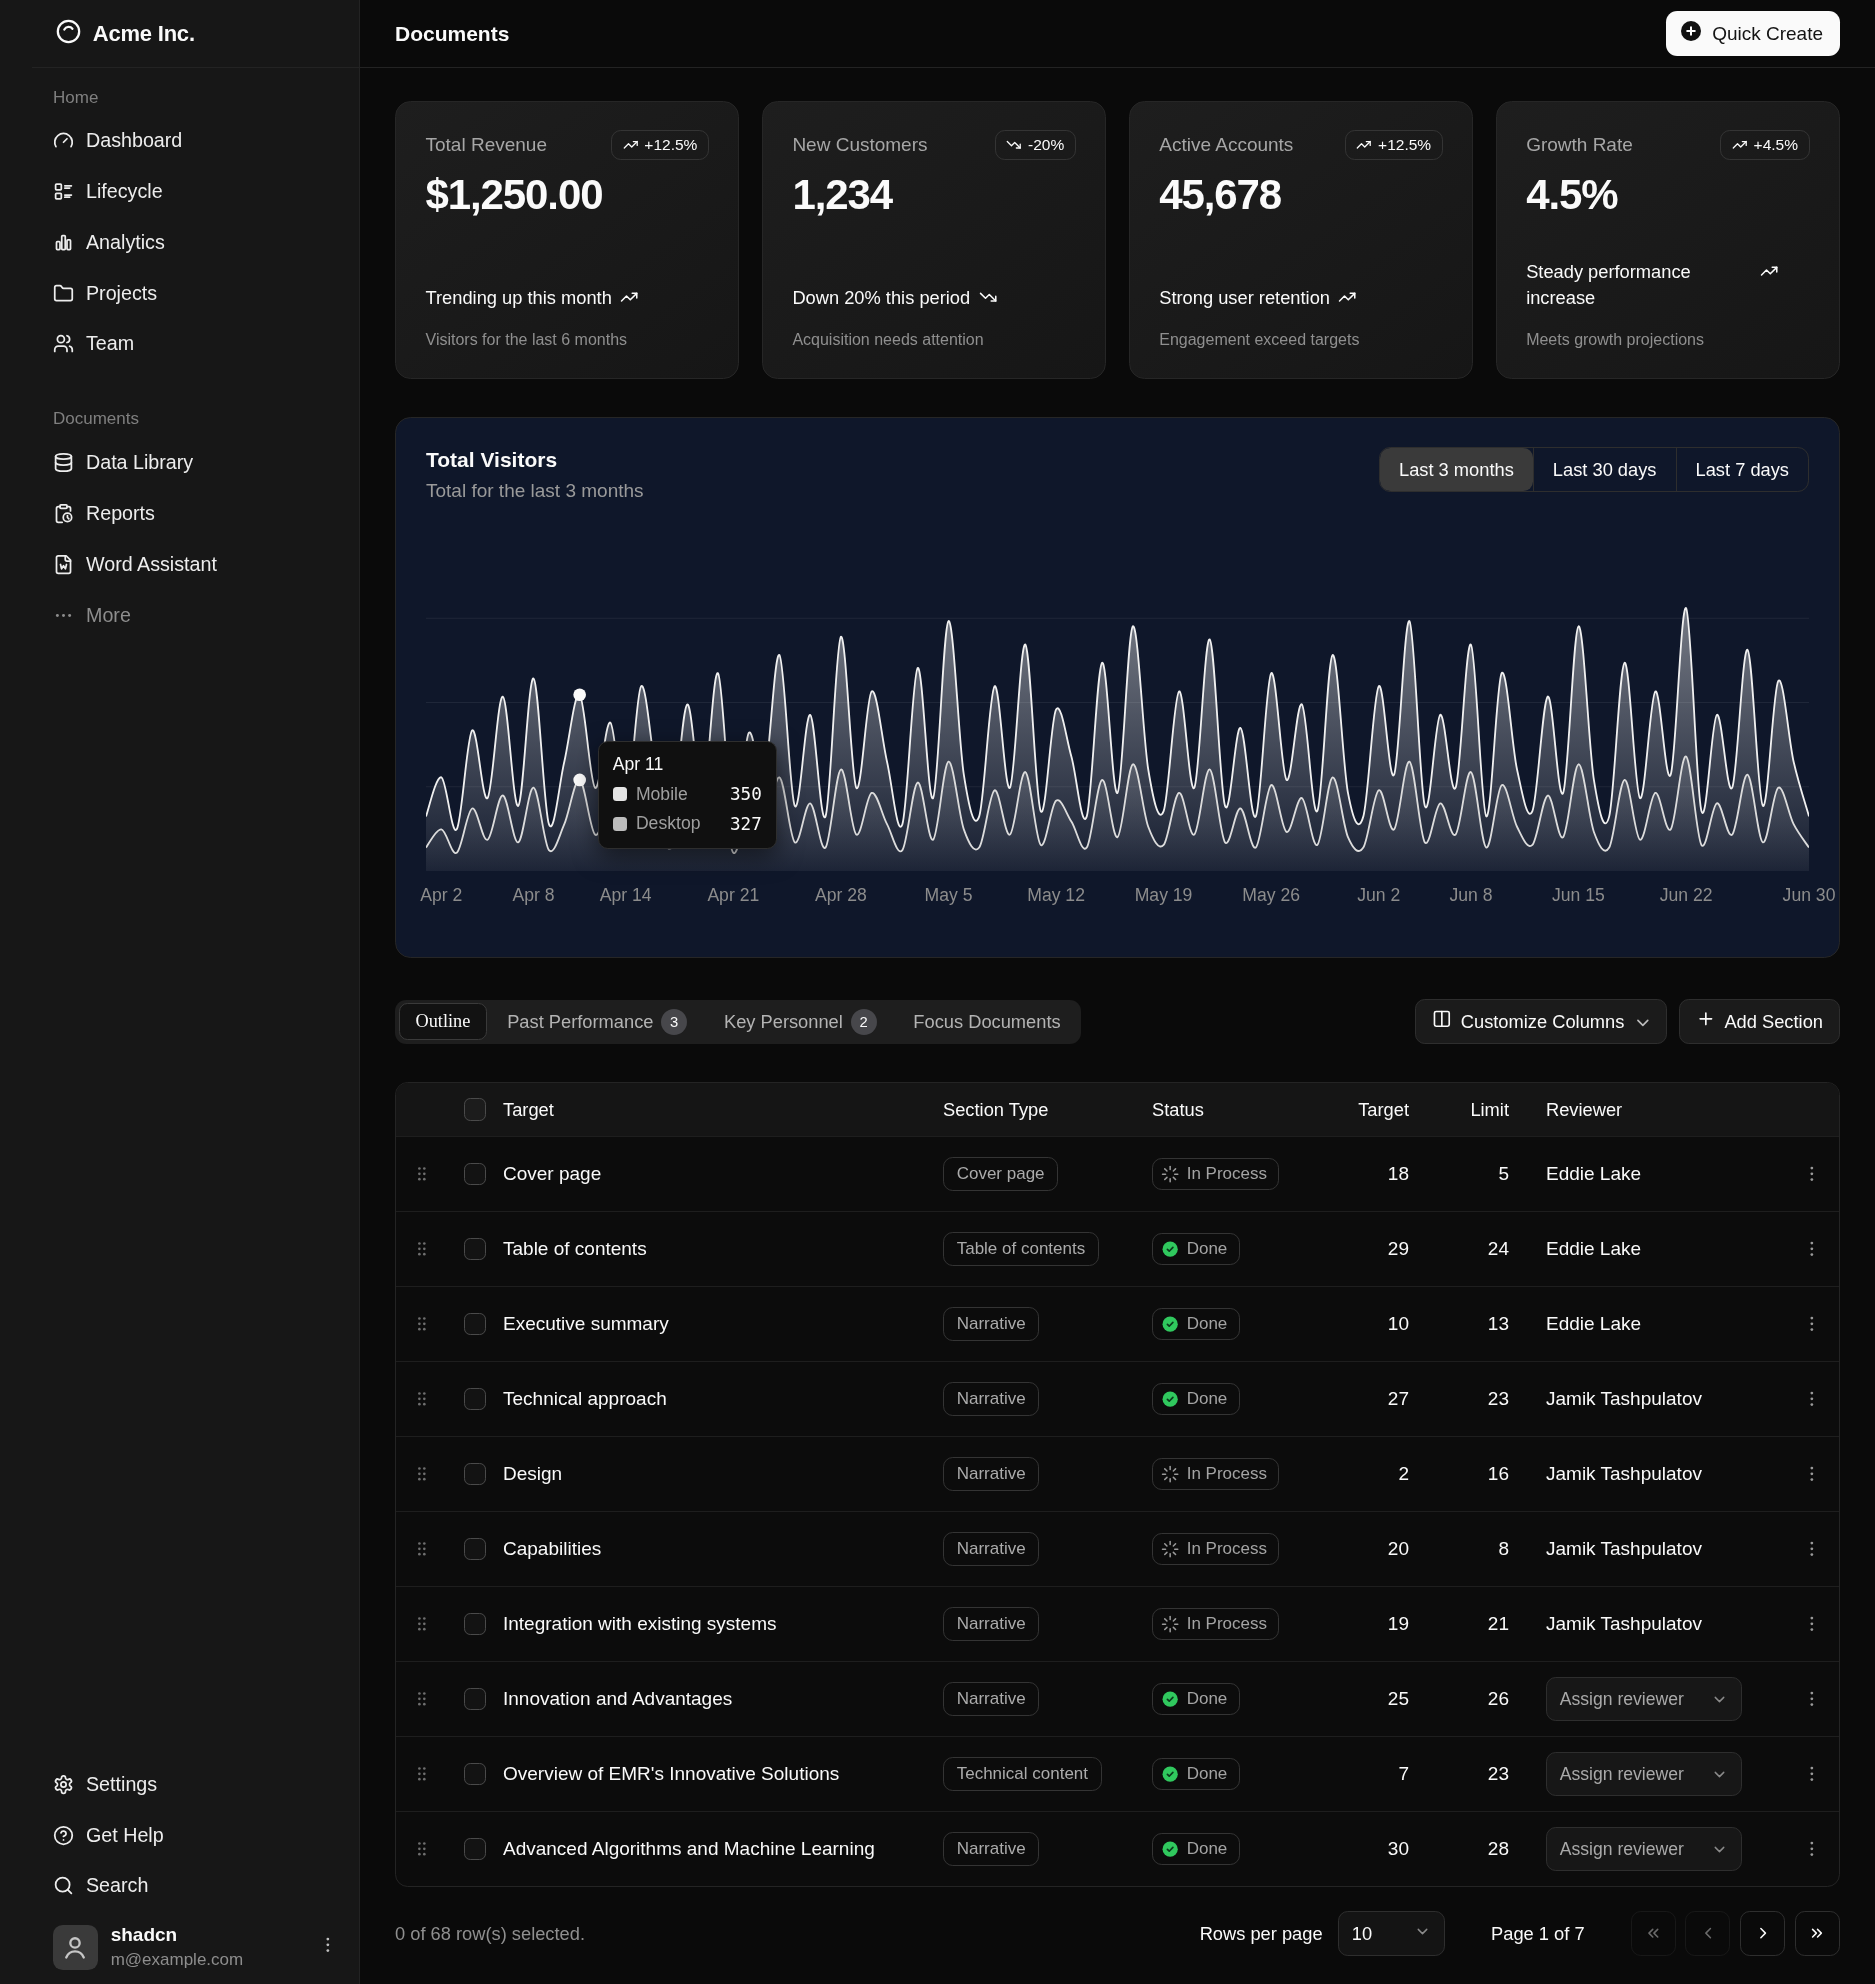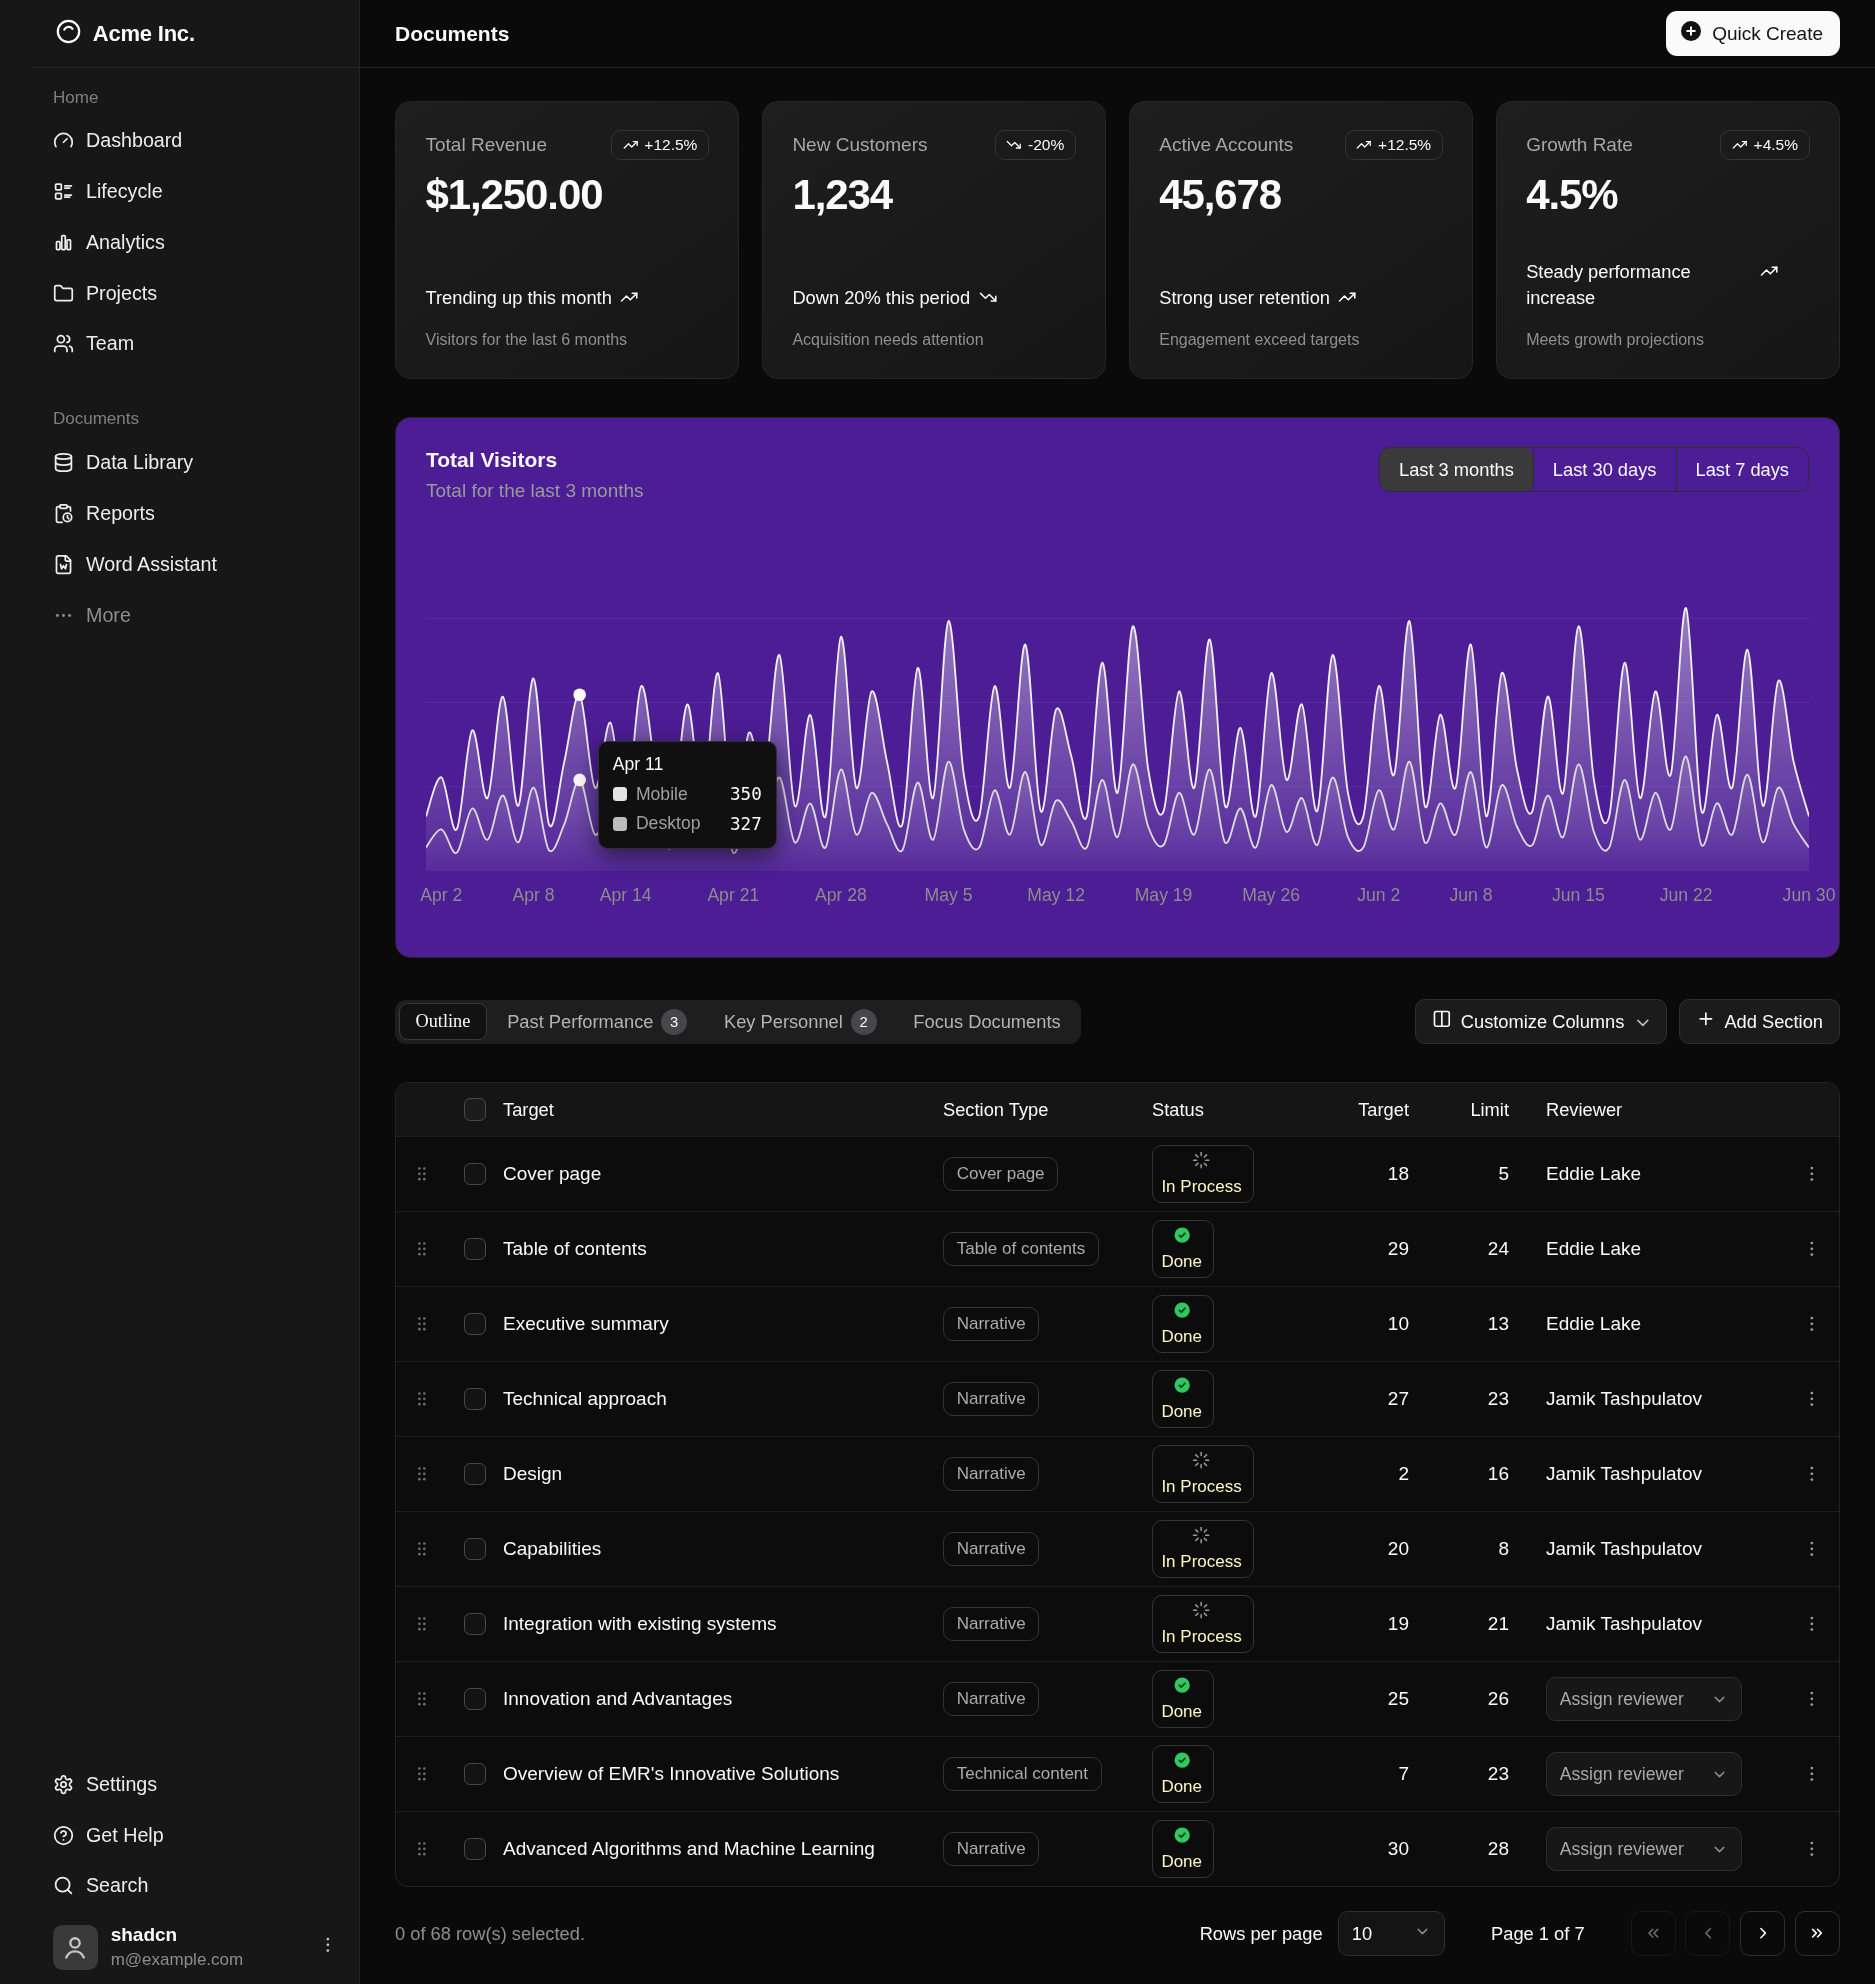--- a/index.html
+++ b/index.html
@@ -48,21 +48,21 @@
   .pill { display: inline-flex; align-items: center; gap: 6.3px; border: 0.7px solid #343434; border-radius: 9.8px; padding: 4.9px 10.5px; font-size: 15.5px; color: #fafafa; white-space: nowrap; }
   .pill .ic { width: 15.5px; height: 15.5px; }
   .card-value { font-size: 42px; font-weight: 600; letter-spacing: -1.1px; margin-top: 11.2px; }
   .card-foot { margin-top: auto; }
   .cf1 { display: flex; align-items: flex-start; gap: 8.4px; font-size: 18.3px; font-weight: 500; line-height: 1.4; }
   .cf1 .txt { max-width: 225px; }
   .cf1 .ic { width: 18.3px; height: 18.3px; margin-top: 2.8px; flex: 0 0 18.3px; }
   .cf2 { color: #8f8f8f; font-size: 16px; margin-top: 20px; }
 
   
-  .chart-card { position: relative; margin-top: 38px; height: 541px; border: 0.7px solid #262626; border-radius: 15.5px; background: #4c1d95; padding: 30px; }
+  .chart-card { position: relative; margin-top: 38px; height: 541px; border: 0.7px solid #262626; border-radius: 15.5px; background: #0f172a; padding: 30px; }
   .cc-title { font-size: 21px; font-weight: 600; }
   .cc-sub { margin-top: 8.4px; color: #9a9a9a; font-size: 19px; }
   .seg { position: absolute; top: 29px; right: 30px; display: flex; align-items: stretch; height: 45px; border: 0.7px solid #2e2e2e; border-radius: 11.2px; overflow: hidden; }
   .seg-item { display: flex; align-items: center; padding: 0 19px; font-size: 18.3px; color: #fafafa; border-left: 0.7px solid #2e2e2e; cursor: pointer; }
   .seg-item:first-child { border-left: none; }
   .seg-item.active { background: #3a3a3a; border-radius: 9.8px; }
   .plot { position: relative; margin-top: 32px; height: 337px; }
   .plot svg { position: absolute; inset: 0; width: 100%; height: 100%; display: block; }
   .xlabels { position: relative; height: 29.5px; margin-top: 8.4px; }
   .xlabels span { position: absolute; top: 5.6px; transform: translateX(-50%); font-size: 17.6px; color: #8c8c8c; white-space: nowrap; }
@@ -88,21 +88,21 @@
   .trow { display: grid; grid-template-columns: 51px 56px 440px 209px 190px 95px 109px 239px 1fr; align-items: center; }
   .thead { background: #151515; height: 53px; font-size: 18.3px; font-weight: 500; }
   .tbody .trow { height: 75px; border-top: 0.7px solid #1e1e1e; }
   .cb { width: 22.5px; height: 22.5px; border: 1.4px solid #4a4a4a; border-radius: 6.3px; background: rgba(255,255,255,.03); cursor: pointer; }
   .c-center { justify-self: center; }
   .grip { color: #6e6e6e; justify-self: center; cursor: grab; display: flex; }
   .grip .ic, .rowmore .ic { width: 19.7px; height: 19.7px; }
   .hdr-cell { color: #fafafa; }
   .cell-header { font-size: 19px; color: #fafafa; padding-right: 14px; }
   .badge-o { display: inline-flex; align-items: center; gap: 7px; border: 0.7px solid #343434; border-radius: 9.8px; padding: 5.6px 12.7px; font-size: 17px; color: #ababab; width: fit-content; }
-  .badge-status { color: #fef9c3; padding: 4.9px 11.2px 4.9px 8.4px; flex-direction: column; }
+  .badge-status { color: #a3a3a3; padding: 4.9px 11.2px 4.9px 8.4px; }
   .badge-status .ic { width: 18.3px; height: 18.3px; color: #9a9a9a; }
   .c-target { justify-self: end; padding-right: 28px; }
   .c-limit { justify-self: end; padding-right: 37px; }
   .sel { display: inline-flex; align-items: center; justify-content: space-between; gap: 7px; width: 196px; height: 44px; padding: 0 12.7px; border: 0.7px solid #2e2e2e; border-radius: 9.8px; background: #171717; color: #a9a9a9; font-size: 17.6px; font-family: inherit; cursor: pointer; }
   .sel .ic { width: 17px; height: 17px; color: #8a8a8a; flex: 0 0 17px; }
   .reviewer-name { font-size: 19px; }
   .rowmore { color: #9a9a9a; justify-self: center; cursor: pointer; display: flex; }
 
   
   .tfoot { display: flex; align-items: center; margin-top: 24px; padding-bottom: 32px; }

